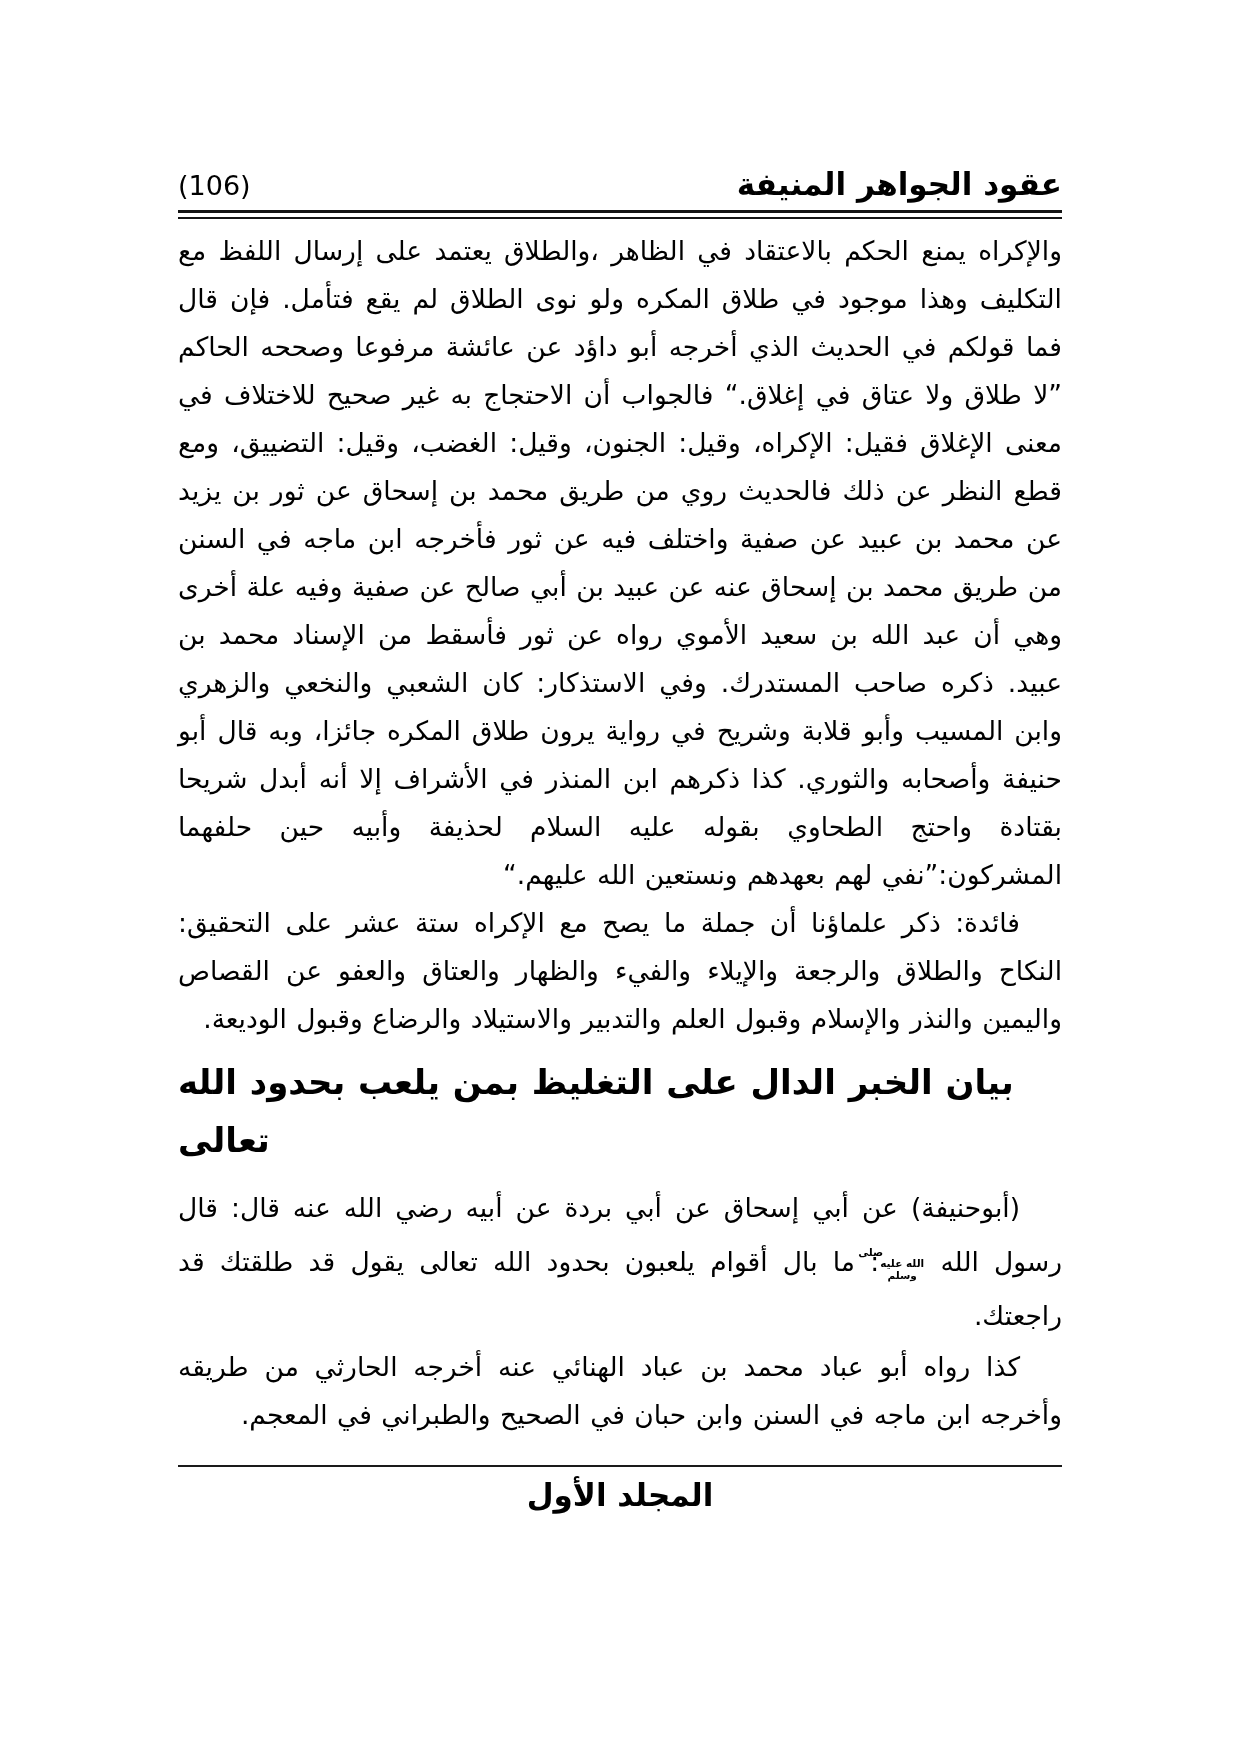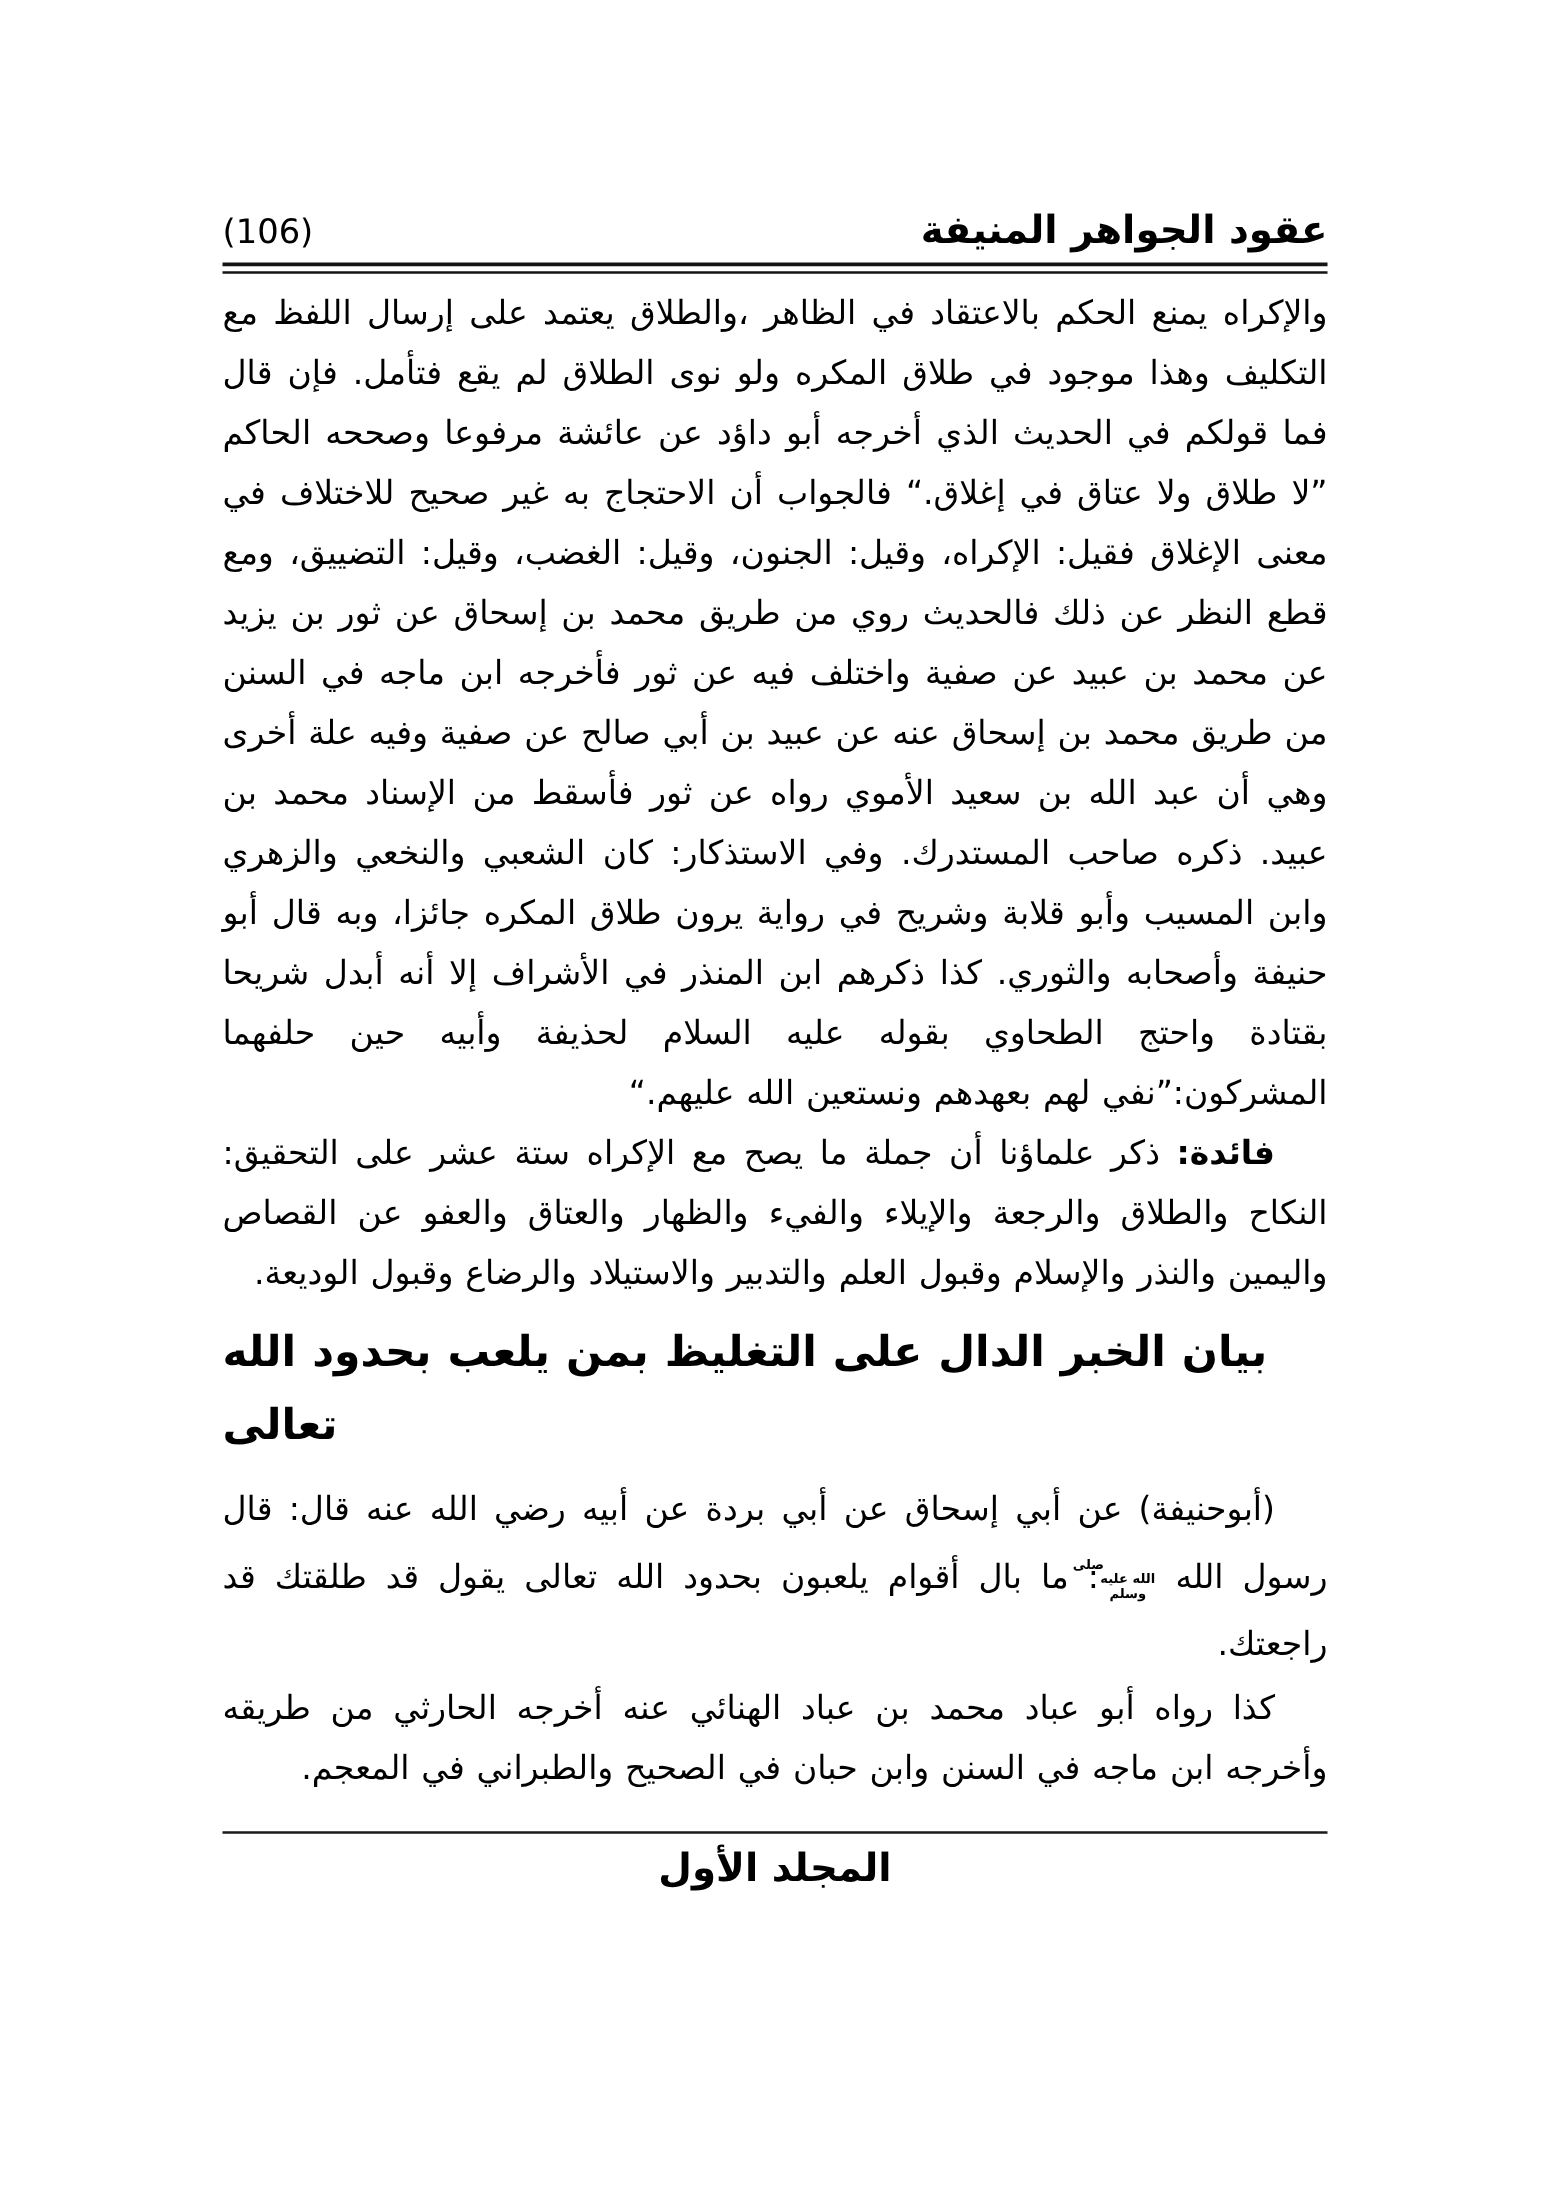--- a/index.html
+++ b/index.html
@@ -46,21 +46,21 @@
     margin-top: 8px;
     font-size: 26.5px;
     line-height: 48px;
     text-align: justify;
   }
   main.body-text p {
     margin: 0;
     word-spacing: 1px;
   }
   p.indent { text-indent: 42px; }
-  .bold { font-weight: bold; }
+  .bold { font-weight: normal; }
   .section-heading {
     font-size: 34px;
     font-weight: bold;
     text-align: left;
     text-indent: 0;
     line-height: 58px;
     margin: 10px 0 12px 0 !important;
   }
   .hadith { line-height: 54px; }
   .honorific {

